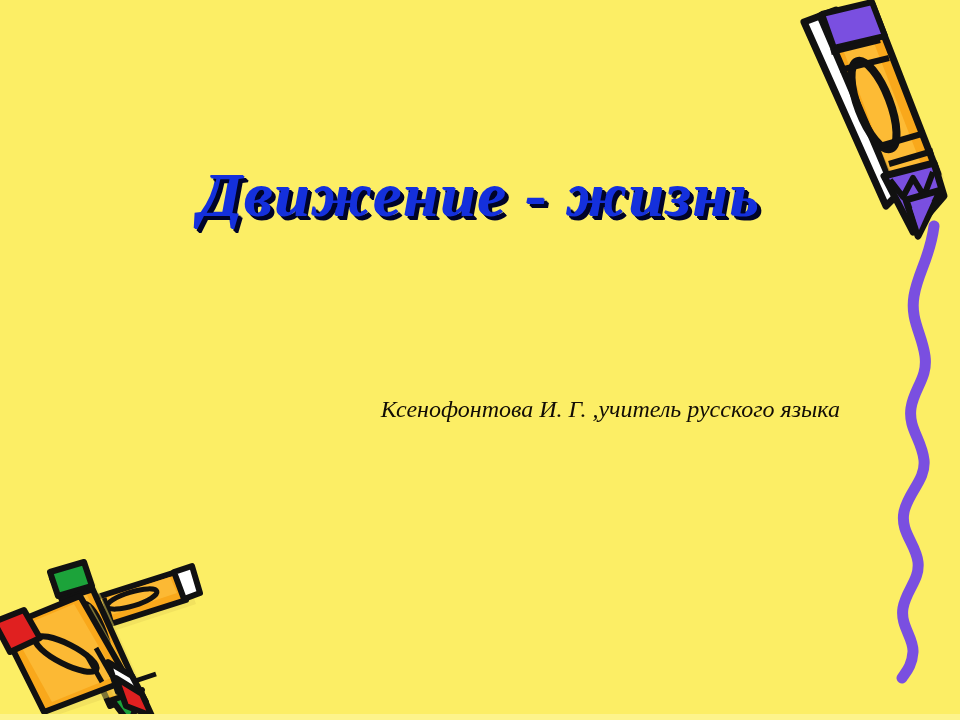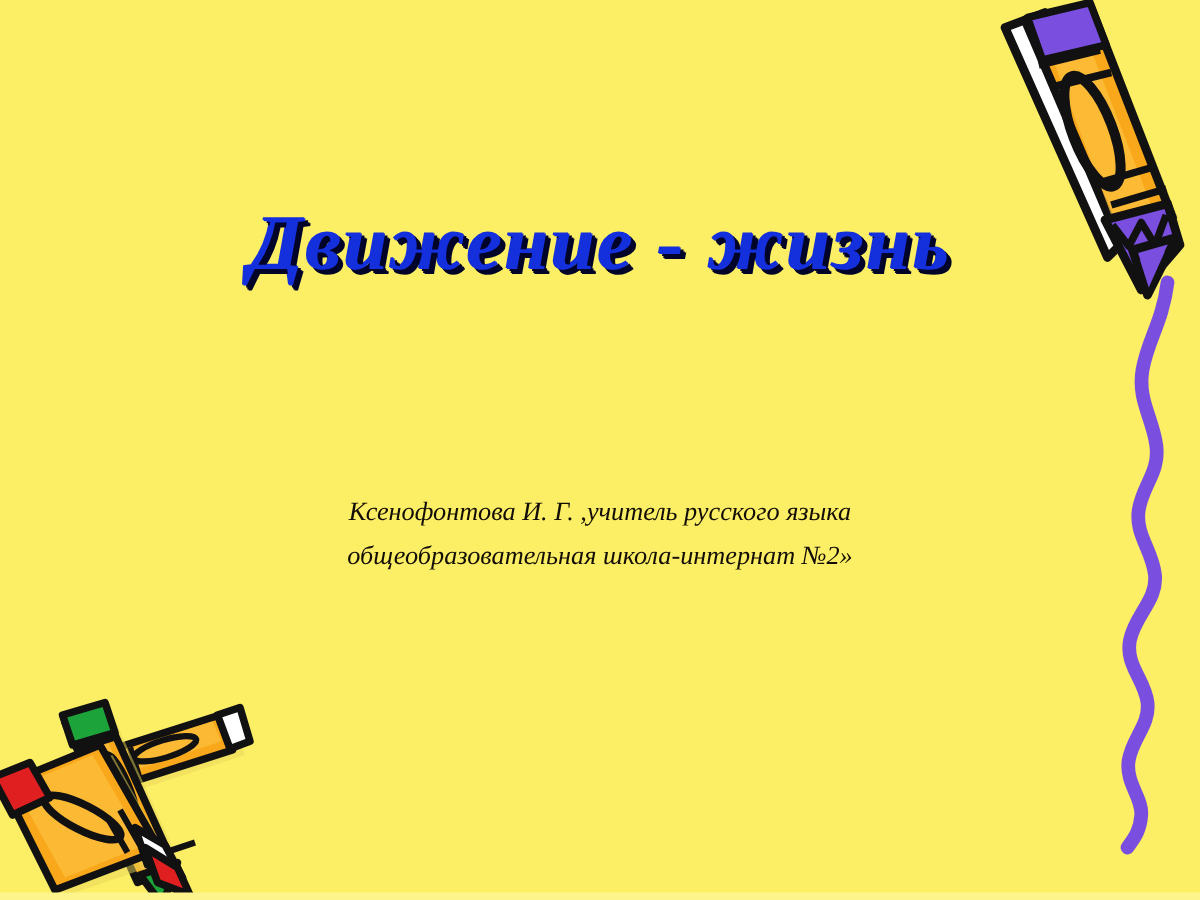--- a/index.html
+++ b/index.html
@@ -53,24 +53,24 @@
     white-space: nowrap;
     transform: scaleX(1.02);
   }
 
   
   .subtitle {
     position: absolute;
     left: 120px;
     top: 392px;
     width: 720px;
-    text-align: center;
+    text-align: right;
     font-family: "Liberation Serif", "DejaVu Serif", serif;
     font-style: italic;
-    font-size: 21px;
+    font-size: 24px;
     line-height: 35px;
     color: #120d05;
   }
   .subtitle .line { display: block; white-space: nowrap; }
 
   
   .deco {
     position: absolute;
     left: 0; top: 0;
     width: 960px; height: 720px;
@@ -169,17 +169,16 @@
       <path d="M86 654 L102 682" stroke="#111111" stroke-width="5"></path>
     </g>
   </svg>
 
   <div class="title-wrap">
     <span class="title">Движение - жизнь</span>
   </div>
 
   <div class="subtitle">
     <span class="line">Ксенофонтова И. Г. ,учитель русского языка</span>
-    <span class="line">общеобразовательная школа-интернат №2»</span>
   </div>
 
   <div class="bottom-strip"></div>
 </div>
 
 </body></html>

